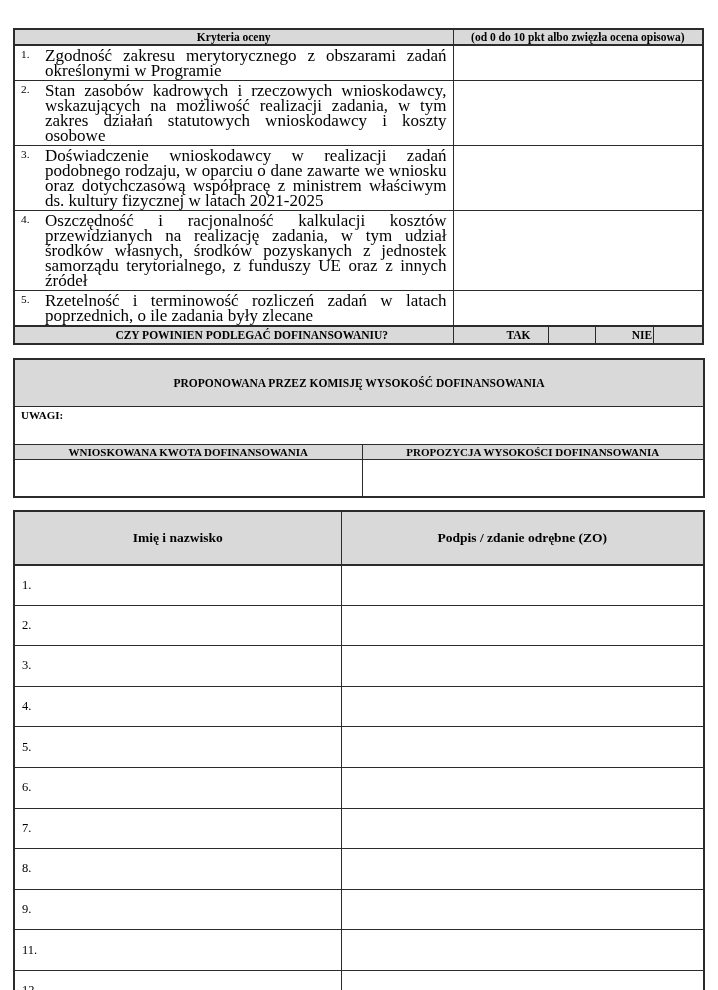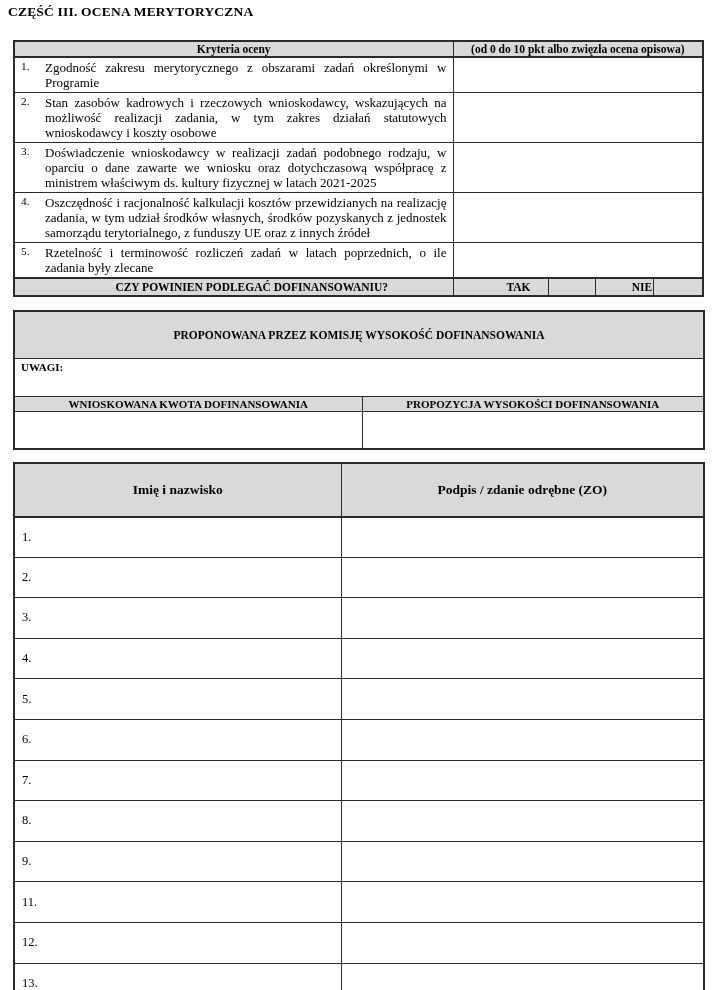--- a/index.html
+++ b/index.html
@@ -16,29 +16,29 @@
     margin:4px 0 0 8px;
     font-size:13.5px; font-weight:bold; letter-spacing:0.2px;
   }
 
   table { border-collapse:collapse; table-layout:fixed; margin-left:13px; }
   table.outer { border:2px solid var(--border); }
   td, th { border:1px solid var(--border); vertical-align:middle;padding-left:36px; }
   .shade { background:var(--shade); }
 
   
-  .criteria-table { width:690px; margin-top:20px; }
+  .criteria-table { width:690px; margin-top:28px; }
   .criteria-table th {
     font-size:11.5px; font-weight:bold; text-align:center;
     height:16px; padding:1px 2px; border-bottom-width:2px;
   }
   .crit-cell { padding:2px 4px 2px 6px; vertical-align:top; }
   .crit-flex { display:flex; }
   .crit-num { width:24px; flex:0 0 24px; font-size:11.3px; }
-  .crit-text { flex:1; font-size:13px; line-height:15px; text-align:justify; padding-right:2px; }
+  .crit-text { flex:1; font-size:17px; line-height:15px; text-align:justify; padding-right:2px; }
   .score-cell { background:#fff; }
   .decision-row td {
     height:18px; font-weight:bold; text-align:center; font-size:11.5px;
     border-top-width:2px;
   }
 
   
   .funding-table { width:690px; margin-top:13px; }
   .funding-title-cell {
     height:15px; text-align:center; font-weight:bold; font-size:11.5px; padding:17px 2px;
@@ -59,21 +59,20 @@
   }
   .member-name-cell { height:40.6px; padding-left:7px; background:#fff; }
   .member-num { font-size:12.5px; }
   .member-signature-cell { background:#fff; }
 </style>
 </head>
 <body>
 
 <div class="page">
 
-  <div class="doc-title">CZĘŚĆ III. OCENA MERYTORYCZNA</div>
 
   <table class="criteria-table outer">
     <colgroup>
       <col style="width:439px">
         <col style="width:95px">
         <col style="width:47px">
         <col style="width:58px">
         <col style="width:50px">
     </colgroup>
     <thead>

